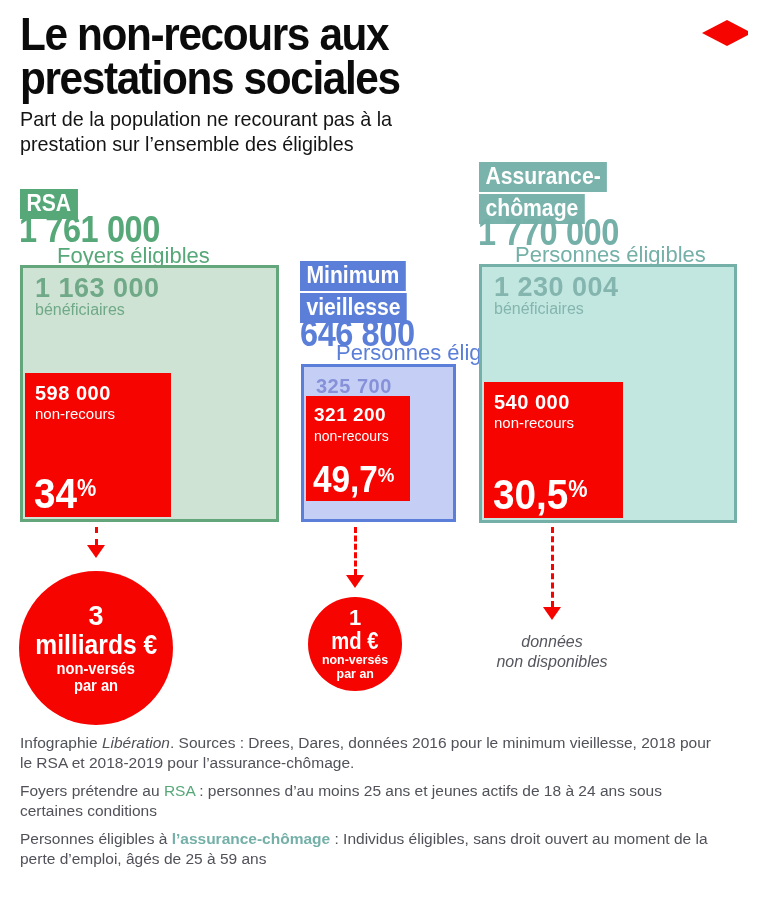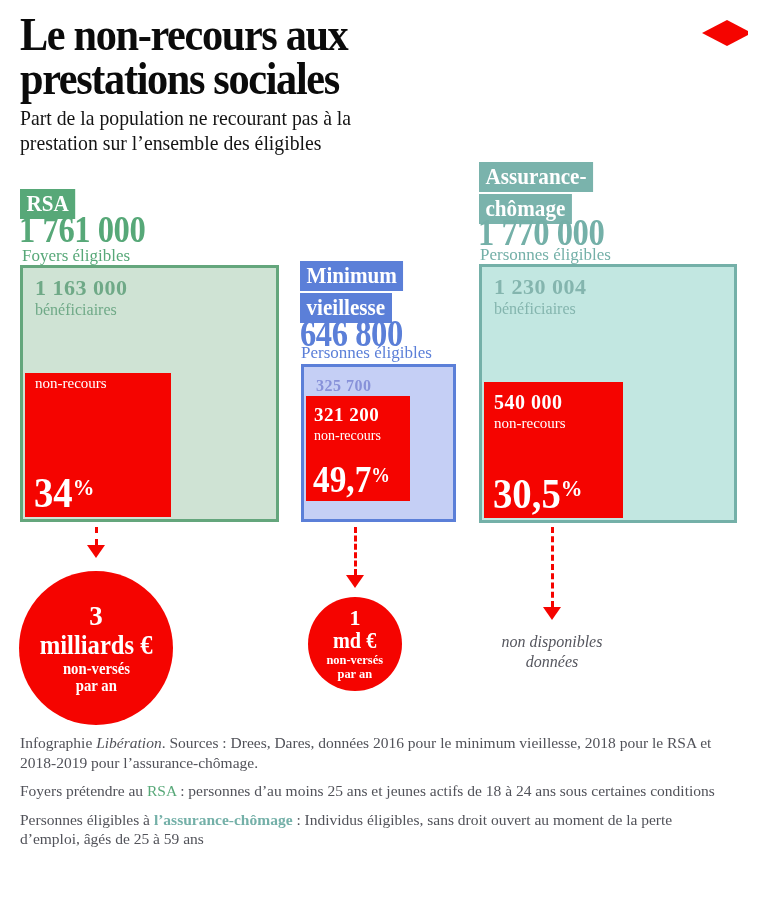--- a/index.html
+++ b/index.html
@@ -1,52 +1,52 @@
 <!DOCTYPE html>
 <html><head>
 <meta charset="utf-8">
 <style>
   html,body{margin:0;padding:0;background:#fff;}
   #stage{position:relative;width:748px;height:912px;background:#ffffff;overflow:hidden;
-         font-family:Liberation Serif, serif;color:#0d0d0d;}
+         font-family:Liberation Sans, sans-serif;color:#0d0d0d;}
 
   
   .title{position:absolute;left:20px;top:12px;font-size:47px;line-height:44px;font-weight:bold;
          letter-spacing:-1.5px;transform:scaleX(0.90);transform-origin:0 0;white-space:nowrap;color:#0b0b0b;}
   .subtitle{position:absolute;left:20px;top:106px;font-size:21px;line-height:25px;
             transform:scaleX(0.94);transform-origin:0 0;white-space:nowrap;color:#141414;}
   .logo{position:absolute;left:702px;top:20px;}
 
   
   .badge{display:inline-block;color:#fff;font-weight:bold;font-size:23px;line-height:27px;
          padding:1px 7px 2px;transform:scaleX(0.92);transform-origin:0 0;white-space:nowrap;}
   .badge+.badge{margin-top:2px;}
   .badge-stack{position:absolute;display:flex;flex-direction:column;align-items:flex-start;}
   .g-green .badge{background:#57a878;}
   .g-blue  .badge{background:#5b7fd8;}
   .g-teal  .badge{background:#7ab3ac;}
   .bignum{position:absolute;font-size:37px;font-weight:bold;letter-spacing:-0.5px;line-height:34px;
           transform:scaleX(0.88);transform-origin:0 0;white-space:nowrap;}
-  .eliglab{position:absolute;font-size:17px;line-height:18px;white-space:nowrap;}
+  .eliglab{position:absolute;font-size:22px;line-height:18px;white-space:nowrap;margin-left:35px;}
   .g-green .bignum,.g-green .eliglab{color:#57a878;}
   .g-blue  .bignum,.g-blue  .eliglab{color:#5b7fd8;}
   .g-teal  .bignum,.g-teal  .eliglab{color:#74b0a8;}
 
   
   .box{position:absolute;box-sizing:border-box;}
   .box.green{background:#cfe3d4;border:3px solid #64a67c;}
   .box.blue {background:#c5cff5;border:3px solid #5b7fd8;}
   .box.teal {background:#c2e7e1;border:3px solid #74b0a8;}
   .benef{position:absolute;left:12px;top:8px;}
-  .benef .n{font-size:22px;font-weight:bold;letter-spacing:0.5px;line-height:24px;}
+  .benef .n{font-size:27px;font-weight:bold;letter-spacing:0.5px;line-height:24px;}
   .benef .l{font-size:16px;line-height:19px;}
   .g-green .benef .n,.g-green .benef .l{color:#6fa987;}
   .g-blue  .benef .n,.g-blue  .benef .l{color:#8791d9;}
   .g-teal  .benef .n,.g-teal  .benef .l{color:#84b5ae;}
-  .benef.small .n{font-size:16px;line-height:22px;}
+  .benef.small .n{font-size:20px;line-height:22px;}
   .benef.small .l{font-size:15px;line-height:18px;}
 
   .redrect{position:absolute;background:#f50400;color:#fff;}
   .redrect .n{font-size:20px;font-weight:bold;letter-spacing:0.5px;line-height:22px;margin:9px 0 0 10px;}
   .redrect .l{font-size:15px;line-height:18px;margin:1px 0 0 10px;}
   .redrect .pct{position:absolute;left:9px;bottom:4px;font-size:43px;font-weight:bold;line-height:40px;
                 transform:scaleX(0.9);transform-origin:0 100%;white-space:nowrap;}
   .redrect .pct .sym{font-size:0.56em;vertical-align:0.5em;letter-spacing:0;}
   .redrect.small .n{font-size:19px;margin:8px 0 0 8px;}
   .redrect.small .l{font-size:14px;margin-left:8px;}
@@ -106,20 +106,21 @@
     </div>
     <div class="bignum" style="left:19px;top:213px;">1 761 000</div>
     <div class="eliglab" style="left:22px;top:247px;">Foyers éligibles</div>
 
     <div class="box green" style="left:20px;top:265px;width:259px;height:257px;">
       <div class="benef">
         <div class="n">1 163 000</div>
         <div class="l">bénéficiaires</div>
       </div>
       <div class="redrect" style="left:2px;bottom:2px;width:146px;height:144px;">
+        <div class="n">598 000</div>
         <div class="l">non-recours</div>
         <div class="pct"><span>34</span><span class="sym">%</span></div>
       </div>
     </div>
 
     <div class="arrow" style="left:87px;top:527px;">
       <div class="line" style="height:18px;"></div>
         <div class="head"></div>
     </div>
     <div class="circle big" style="left:19px;top:571px;">
@@ -180,22 +181,22 @@
         <div class="l">non-recours</div>
         <div class="pct"><span>30,5</span><span class="sym">%</span></div>
       </div>
     </div>
 
     <div class="arrow" style="left:543px;top:527px;">
       <div class="line" style="height:80px;"></div>
         <div class="head"></div>
     </div>
     <div class="nodata" style="left:472px;top:632px;width:160px;">
+      <div>données</div>
       <div>non disponibles</div>
-      <div>données</div>
     </div>
   </div>
 
   <div class="footer">
     <p><span>Infographie </span><span class="it">Libération</span><span>. Sources : Drees, Dares, données 2016 pour le minimum vieillesse, 2018 pour le RSA et 2018-2019 pour l’assurance-chômage.</span></p>
     <p><span>Foyers prétendre au </span><span class="rsa">RSA</span><span> : personnes d’au moins 25 ans et jeunes actifs de 18 à 24 ans sous certaines conditions</span></p>
     <p><span>Personnes éligibles à </span><span class="ac">l’assurance-chômage</span><span> : Individus éligibles, sans droit ouvert au moment de la perte d’emploi, âgés de 25 à 59 ans</span></p>
   </div>
 
 </div>

